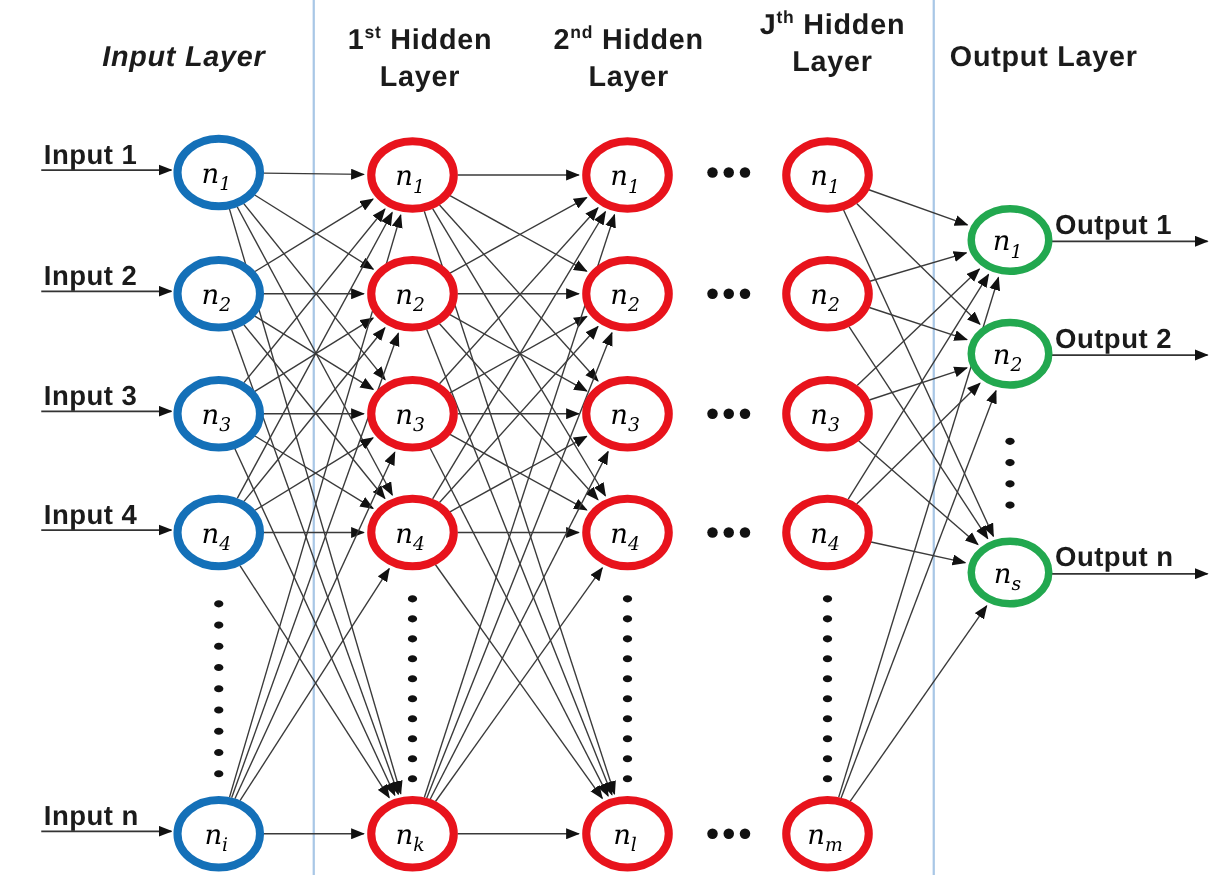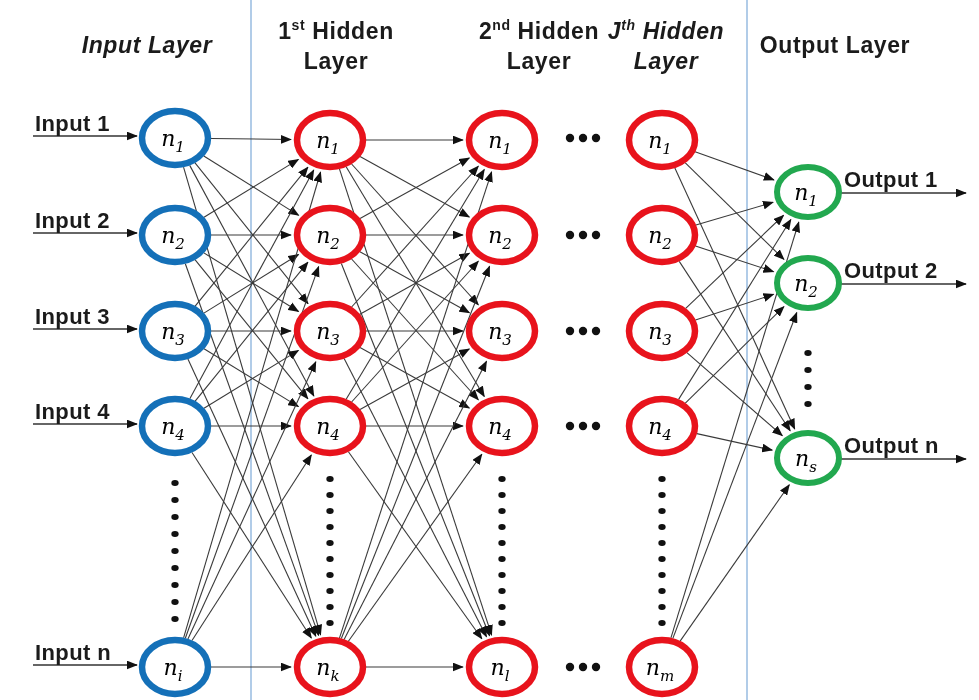--- a/index.html
+++ b/index.html
@@ -301,17 +301,17 @@
       </g>
       <g>
         <circle cx="570" cy="667" r="4.2" fill="#111111"></circle>
         <circle cx="583" cy="667" r="4.2" fill="#111111"></circle>
         <circle cx="596" cy="667" r="4.2" fill="#111111"></circle>
       </g>
     </svg>
   <div id="titles">
       <div class="layer-title" style="left: 147px; top: 30px; font-style: italic;"><span>Input Layer</span><span></span></div>
       <div class="layer-title" style="left: 336px; top: 16px;"><span>1</span><sup>st</sup><span> Hidden</span><br><span>Layer</span></div>
-      <div class="layer-title" style="left: 503px; top: 16px; margin-left: 36px;"><span>2</span><sup>nd</sup><span> Hidden</span><br><span>Layer</span></div>
-      <div class="layer-title" style="left: 666px; top: 16px; font-style: italic;"><span>J</span><sup>th</sup><span> Hidden</span><br><span>Layer</span></div>
+      <div class="layer-title" style="left: 503px; top: 16px;"><span>2</span><sup>nd</sup><span> Hidden</span><br><span>Layer</span></div>
+      <div class="layer-title" style="left: 666px; top: 4px;"><span>J</span><sup>th</sup><span> Hidden</span><br><span>Layer</span></div>
       <div class="layer-title" style="left: 835px; top: 30px;"><span>Output Layer</span><span></span></div>
     </div>
 </div>
 
 </body></html>

